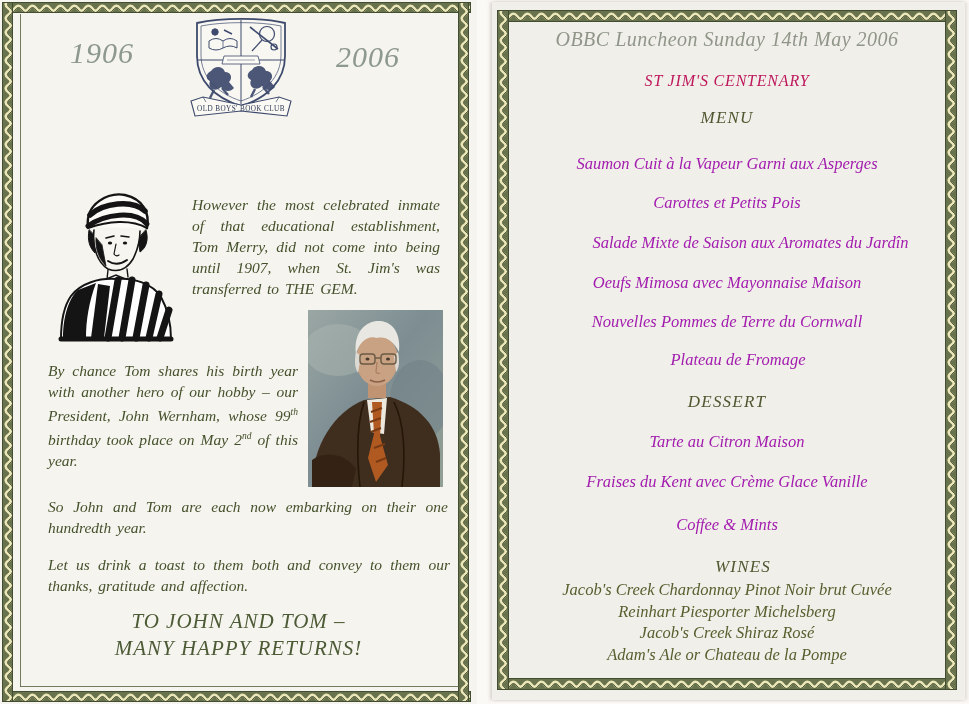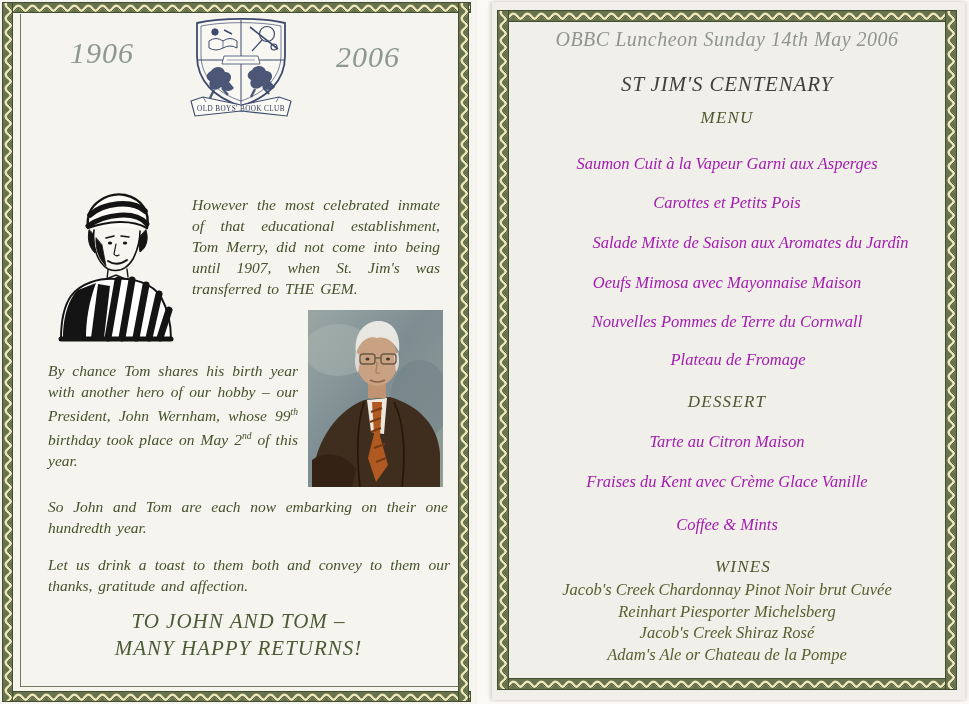--- a/index.html
+++ b/index.html
@@ -23,21 +23,21 @@
     position:absolute; font-size:15.5px; line-height:21px; color:#45512c;
     text-align:justify; word-spacing:2px;
   }
   .para sup { font-size:9.5px; }
   .toast {
     position:absolute; left:0; top:608px; width:477px; text-align:center;
     font-size:21px; line-height:27px; color:#4c5a35; letter-spacing:1px;
   }
   .rline { position:absolute; left:17px; width:436px; text-align:center; }
   .r-title    { font-size:20px;  color:#8f9689; letter-spacing:.5px; }
-  .r-subtitle { font-size:21px; color:#404040; letter-spacing:.8px; }
+  .r-subtitle { font-size:16px; color:#be185d; letter-spacing:.8px; }
   .r-heading  { font-size:17px;  color:#4e5730; letter-spacing:1.2px; }
   .r-item     { font-size:16.5px; color:#a21caf; }
   .r-wine     { font-size:16.5px; color:#585f2f; }
   .art { position:absolute; }
 </style>
 </head>
 <body>
 
 <svg width="0" height="0" style="position:absolute">
   <defs>

